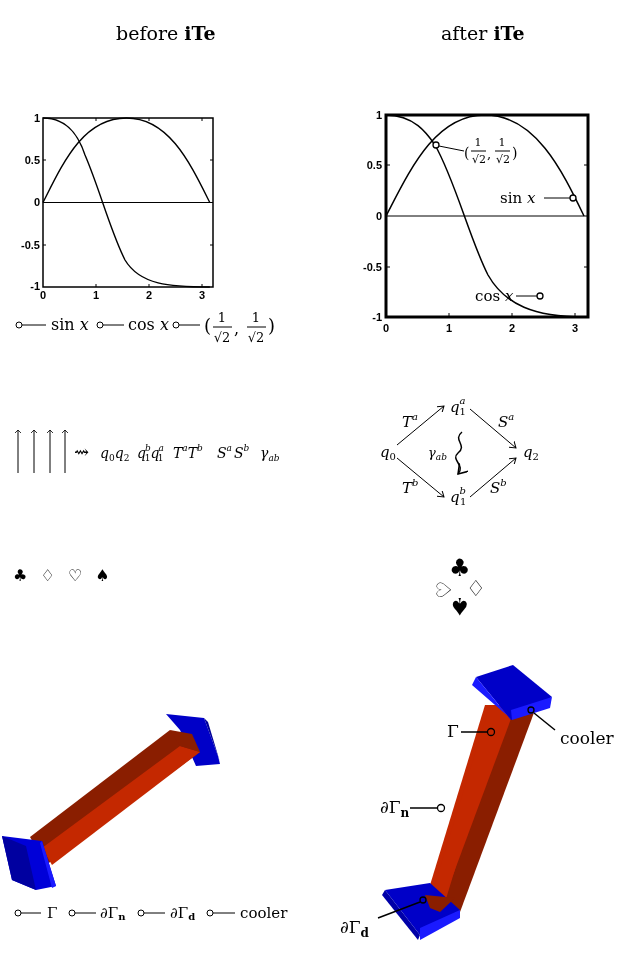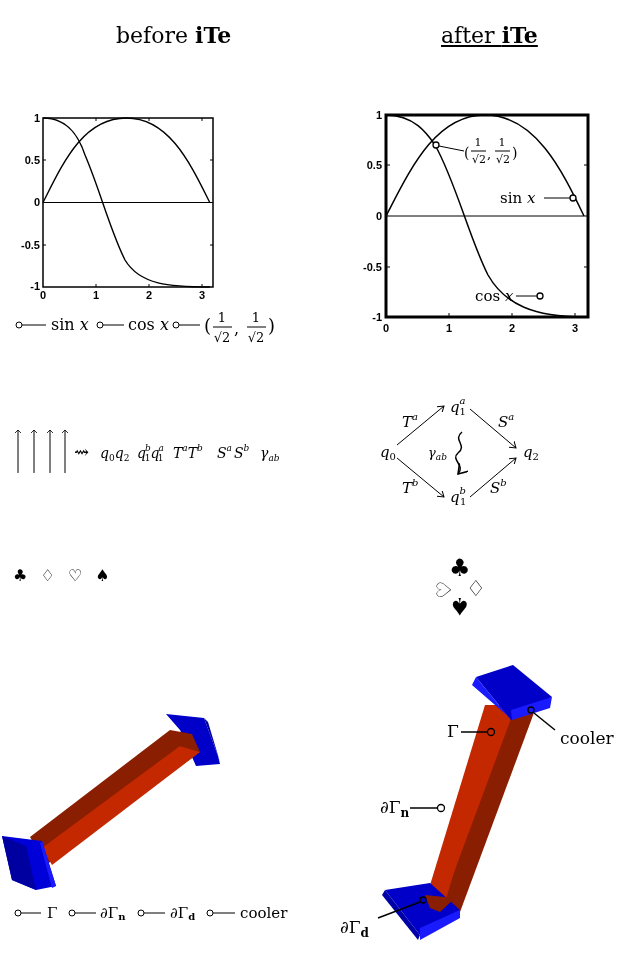--- a/index.html
+++ b/index.html
@@ -1,29 +1,29 @@
 <!DOCTYPE html>
 <html><head>
 <meta charset="utf-8">
 <style>
   html,body{margin:0;padding:0;background:#fff;}
   body{width:622px;height:957px;position:relative;overflow:hidden;font-family:"DejaVu Serif","Liberation Serif",serif;color:#000;}
   .abs{position:absolute;}
-  .title{font-size:22px;white-space:nowrap;}
+  .title{font-size:19px;white-space:nowrap;}
   .title b{font-weight:bold;}
   svg text{font-family:"DejaVu Serif","Liberation Serif",serif;}
   .tick{font-family:"Liberation Sans","DejaVu Sans",sans-serif;font-weight:bold;font-size:11px;}
 </style>
 </head>
 <body>
 
 <div class="abs title" style="left:116px;top:22px;">
   <span>before </span><b>iTe</b>
 </div>
-<div class="abs title" style="left:441px;top:22px;text-decoration:underline;">
+<div class="abs title" style="left:441px;top:22px;">
   <span>after </span><b>iTe</b>
 </div>
 
 <svg class="abs" style="left:0;top:100px;" width="300" height="260">
 
   <rect x="43" y="18" width="170" height="169" fill="none" stroke="#000" stroke-width="1.5"></rect>
   <line x1="43" y1="102.5" x2="213" y2="102.5" stroke="#000" stroke-width="1"></line>
 
   <g stroke="#000" stroke-width="1">
     <line x1="43" y1="60" x2="46" y2="60"></line>

